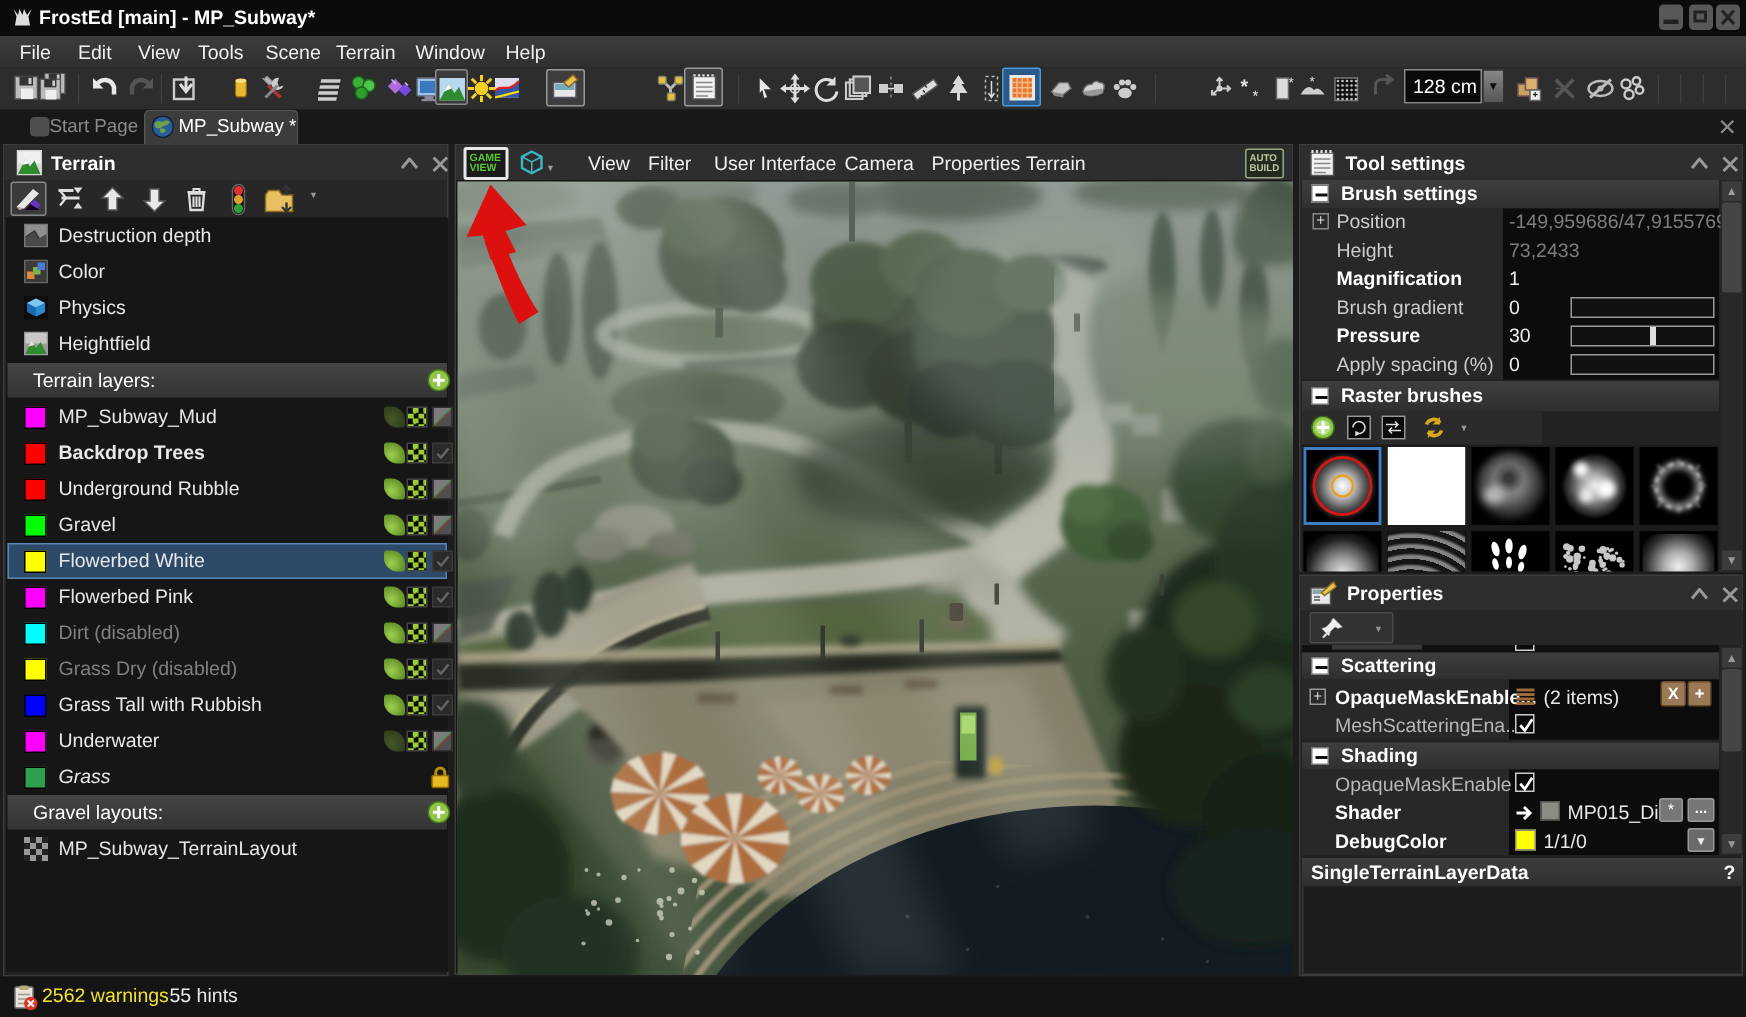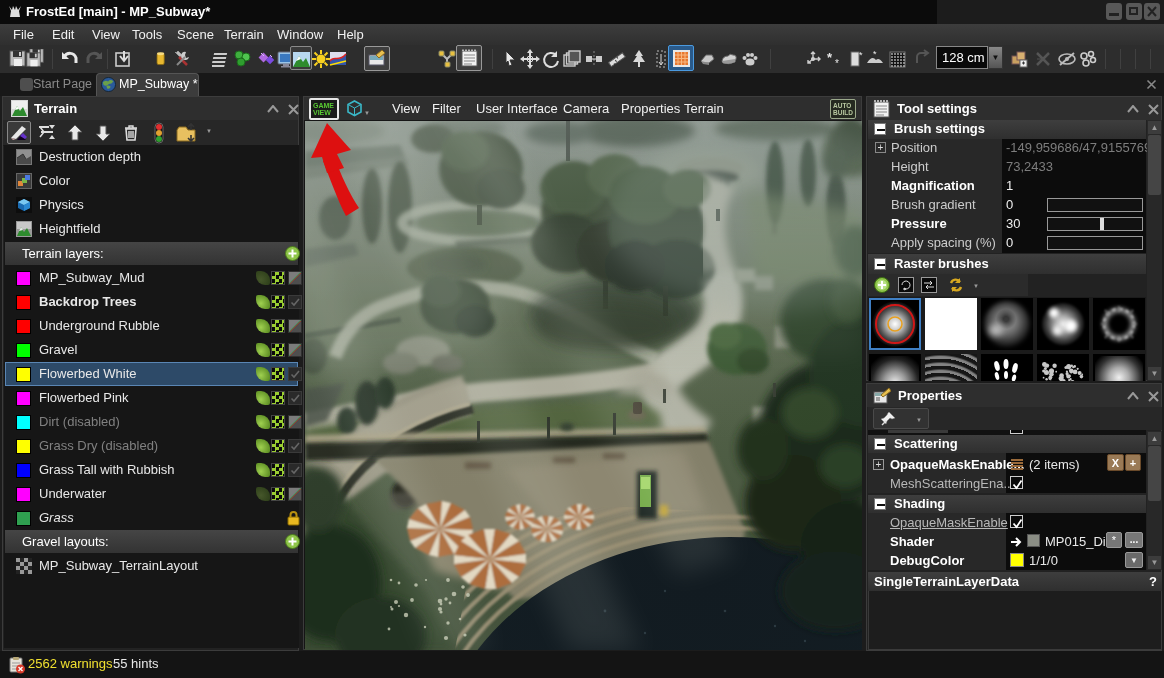--- a/index.html
+++ b/index.html
@@ -2,21 +2,21 @@
 <html><head>
 <meta charset="utf-8">
 <style>
 * { margin:0; padding:0; box-sizing:border-box; }
 html,body { width:1164px; height:678px; background:#1c1c1c; overflow:hidden;
   font-family:"Liberation Sans", sans-serif; }
 .abs { position:absolute; }
 #stage { position:relative; width:1164px; height:678px; background:#1c1c1c; }
 
 
-#titlebar { left:0; top:0; width:937px; height:24px; background:#0b0b0b; color:#fff; }
+#titlebar { left:0; top:0; width:1164px; height:24px; background:#0b0b0b; color:#fff; }
 #titlebar .title { position:absolute; left:26px; top:4px; font-size:13px; font-weight:bold; }
 .winbtn { position:absolute; top:3px; width:16px; height:17px; background:#585858; border-radius:3px; color:#1e1e1e; font-size:11px; font-weight:bold; text-align:center; line-height:17px; }
 
 
 #menubar { left:0; top:24px; width:1164px; height:21px; background:linear-gradient(#3d3d3d,#2f2f2f); color:#f0f0f0; font-size:13px; }
 #menubar span { position:absolute; top:3px; }
 
 
 #toolbar { left:0; top:45px; width:1164px; height:28px; background:#2d2d2d; }
 .tsep { position:absolute; top:4px; width:1px; height:20px; background:#1a1a1a; border-right:1px solid #404040; }
@@ -1155,21 +1155,21 @@
           <path d="M2.5 6.5 L5.5 10 L10.5 2.5" stroke="#fff" stroke-width="1.8" fill="none"></path>
         </svg></div>
     <div class="abs" style="left:1px;top:111px;width:278px;height:18px;background:linear-gradient(#3e3e3e,#2f2f2f);">
       <div class="abs" style="left:6px;top:3px;width:12px;height:12px;background:#fff;border:1px solid #777;">
           <div class="abs" style="left:2px;top:5px;width:8px;height:2px;background:#111;"></div>
         </div>
       <span class="abs" style="left:26px;top:1px;color:#fff;font-weight:bold;font-size:13px;">Shading</span>
     </div>
     <div class="abs" style="left:1px;top:129px;width:138px;height:57px;background:#282828;"></div>
     <div class="abs" style="left:139px;top:129px;width:140px;height:57px;background:#0c0c0c;"></div>
-    <div class="rrow" style="left:23px;top:131px;color:#b8b8b8;text-decoration:underline;">OpaqueMaskEnable</div>
+    <div class="rrow" style="left:23px;top:131px;color:#b8b8b8;">OpaqueMaskEnable</div>
     <div class="abs" style="left:143px;top:131px;width:13px;height:13px;background:#0a0a0a;border:1px solid #ccc;"><svg width="13" height="13" viewBox="0 0 13 13">
           <path d="M2.5 6.5 L5.5 10 L10.5 2.5" stroke="#fff" stroke-width="1.8" fill="none"></path>
         </svg></div>
     <div class="rrow" style="left:23px;top:150px;color:#fff;font-weight:bold;">Shader</div>
     <svg class="abs" style="left:143px;top:152px" width="13" height="12" viewBox="0 0 13 12">
         <path d="M1 6 h8 m-3 -4 l4 4 -4 4" stroke="#fff" stroke-width="2" fill="none"></path>
       </svg>
     <div class="abs" style="left:160px;top:150px;width:13px;height:13px;background:#8a8d84;border:1px solid #555;"></div>
     <div class="rrow" style="left:178px;top:150px;color:#e8e8e8;">MP015_Di...</div>
     <div class="abs" style="left:239px;top:148px;width:16px;height:16px;background:#777;border:1px solid #999;border-radius:2px;color:#fff;font-size:11px;text-align:center;line-height:15px;">*</div>

